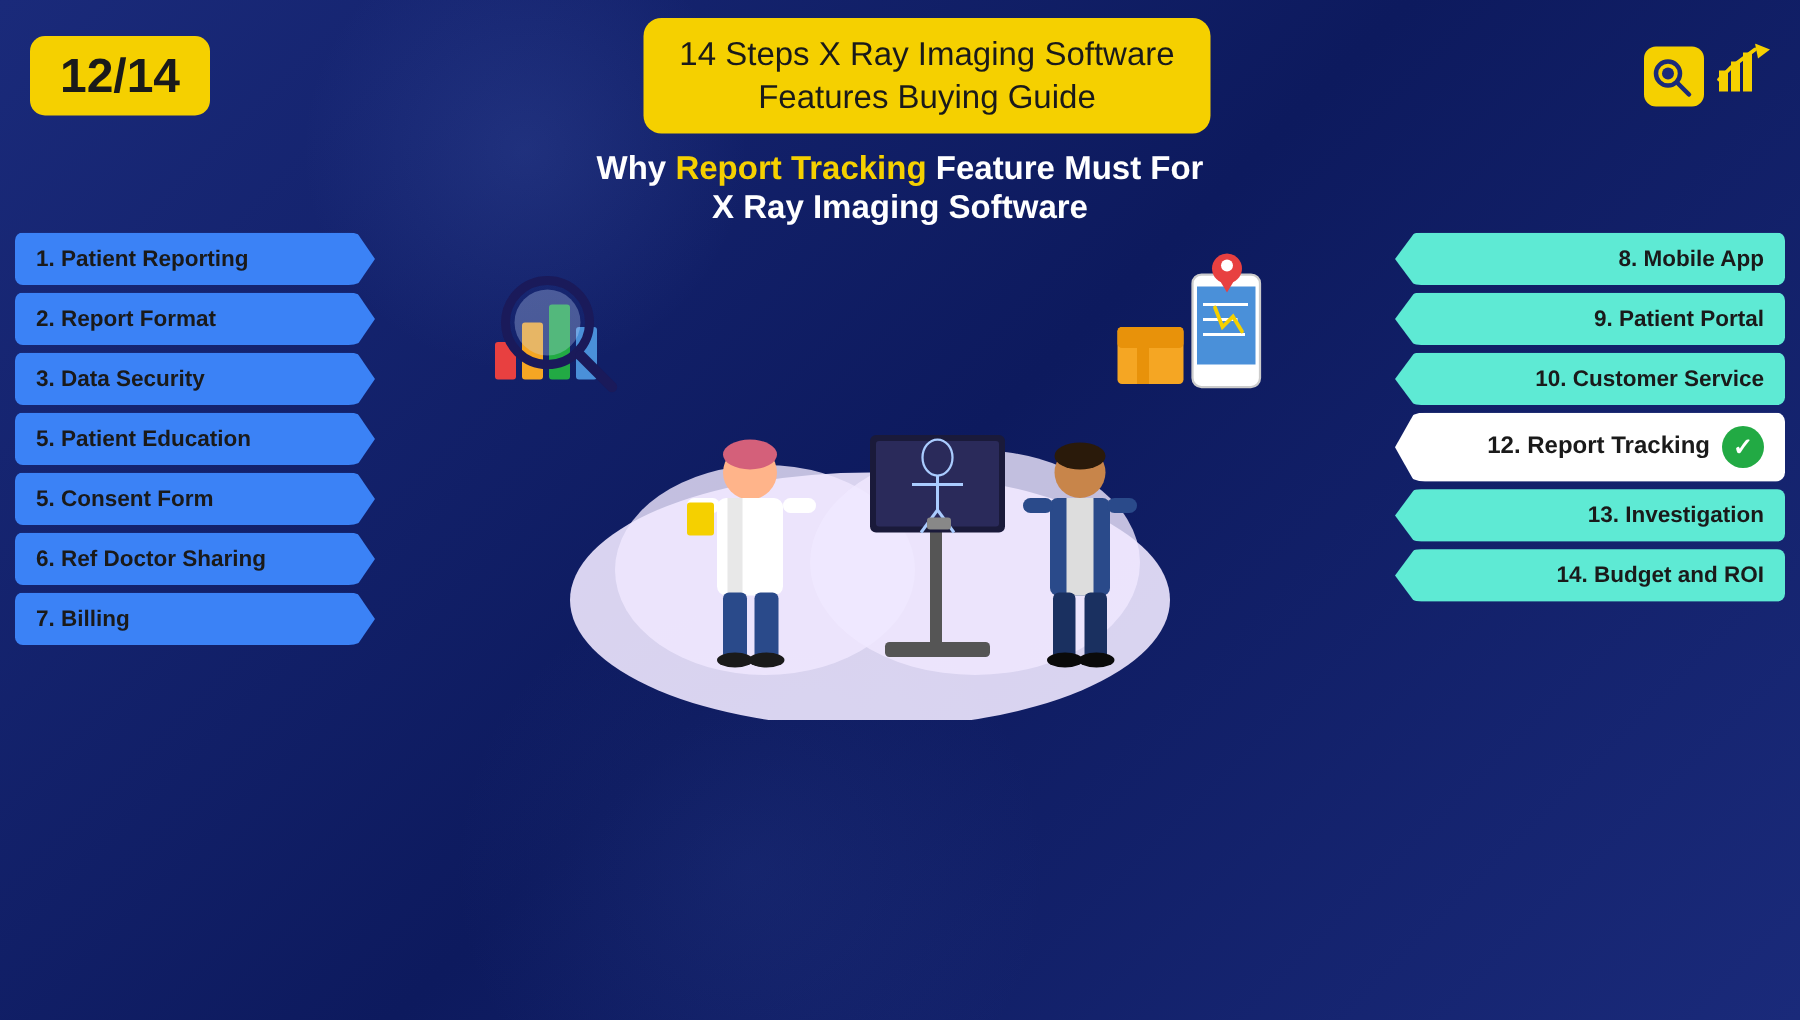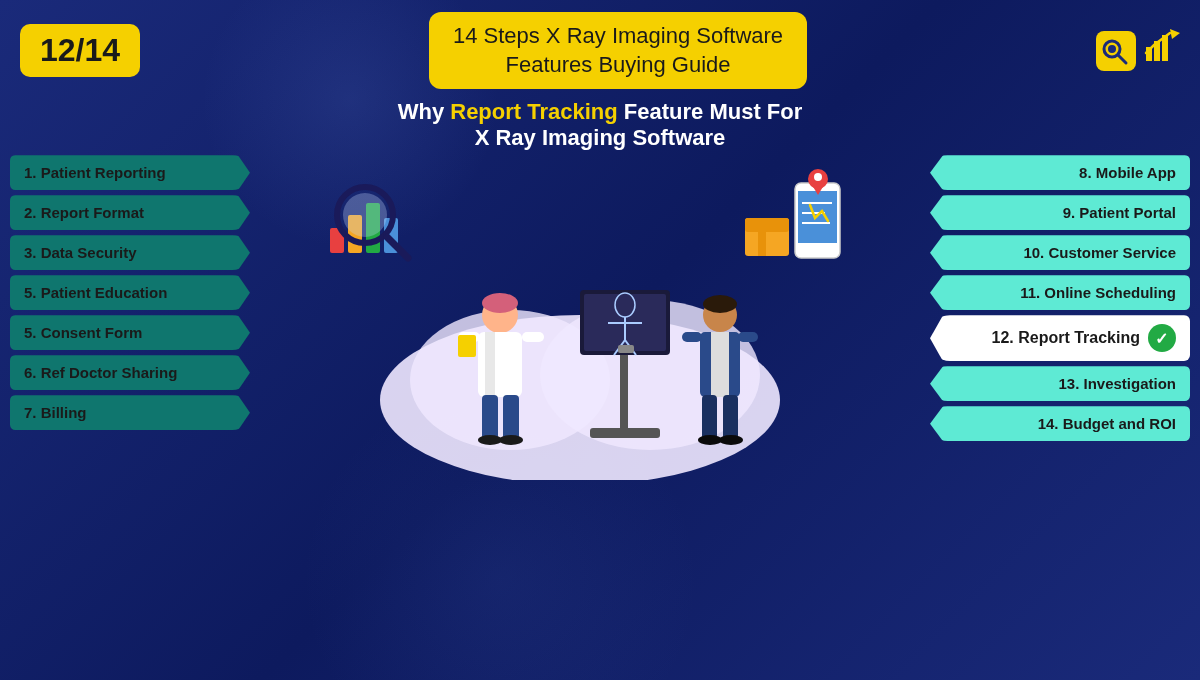--- a/index.html
+++ b/index.html
@@ -112,21 +112,21 @@
     
     .left-col {
       width: 240px;
       display: flex;
       flex-direction: column;
       gap: 5px;
       padding-top: 2px;
     }
 
     .nav-item {
-      background: #0f766e;
+      background: #3b82f6;
       border-radius: 6px 20px 20px 6px;
       padding: 9px 14px;
       font-size: 15px;
       font-weight: 800;
       color: #1a1a1a;
       position: relative;
       clip-path: polygon(0 0, 95% 0, 100% 50%, 95% 100%, 0 100%);
       white-space: nowrap;
     }
 
@@ -377,21 +377,20 @@
           <ellipse cx="381" cy="280" rx="12" ry="5" fill="#0a0a0a"></ellipse>
         </svg>
 
       </div>
     </div>
 
     <div class="right-col">
       <div class="nav-item-right">8. Mobile App</div>
       <div class="nav-item-right">9. Patient Portal</div>
       <div class="nav-item-right">10. Customer Service</div>
-      <div class="nav-item-right">11. Online Scheduling</div>
       <div class="nav-item-right active" style="background:white; color:#1a1a1a; display:flex; align-items:center; justify-content:flex-end; gap:8px; position:relative;">
         <div class="arrow-left"></div>
         <span style="font-size:16px; font-weight:900;">12. Report Tracking</span>
         <div class="check-circle">✓</div>
       </div>
       <div class="nav-item-right">13. Investigation</div>
       <div class="nav-item-right">14. Budget and ROI</div>
     </div>
 
   </div>

